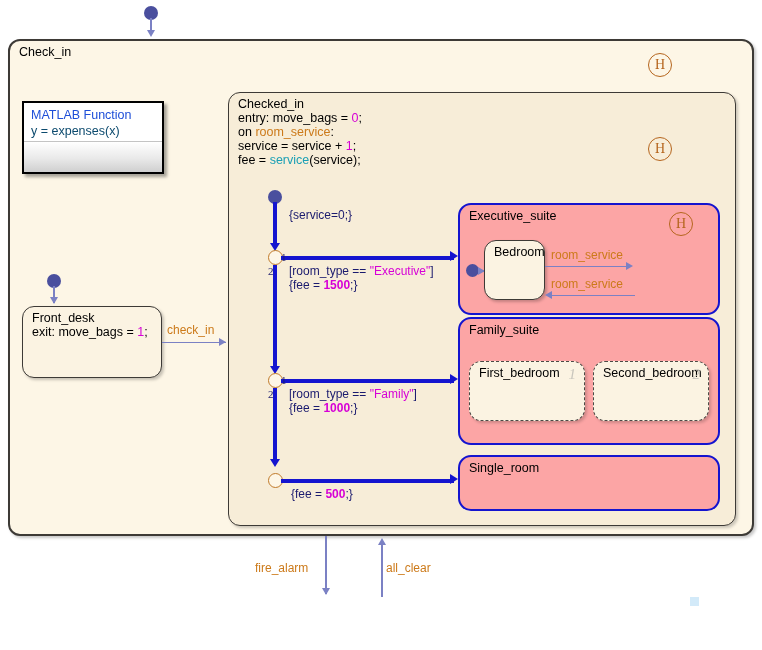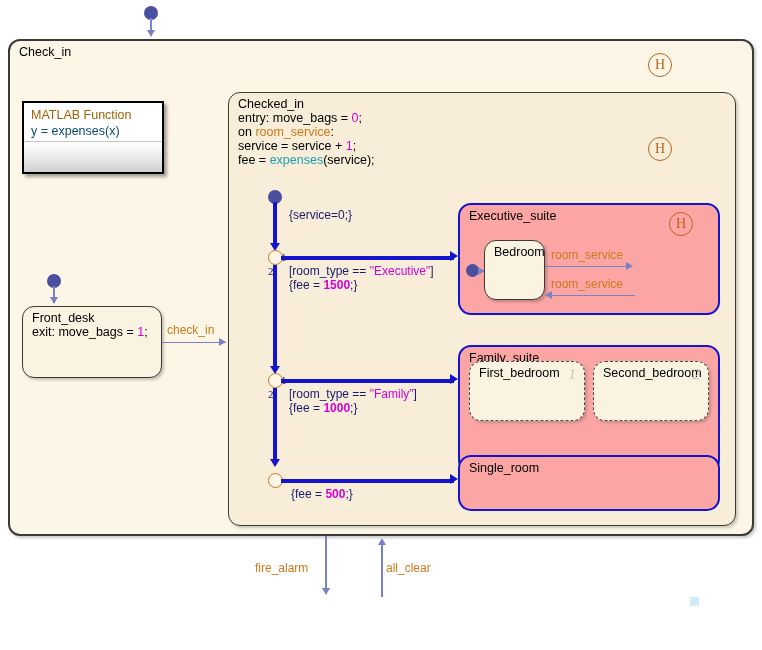--- a/index.html
+++ b/index.html
@@ -178,21 +178,21 @@
   .mlfn{
     position:absolute;
     border:2px solid #000;
     background:#ffffff;
     box-shadow:3px 3px 3px rgba(0,0,0,.35);
     box-sizing:border-box;
     overflow:hidden;
   }
   .mlfn .t1{
     position:absolute;left:7px;top:5px;
-    font-size:12.5px;color:#a16207;white-space:nowrap;
+    font-size:12.5px;color:#1d4ed8;white-space:nowrap;
   }
   .mlfn .t2{
     position:absolute;left:7px;top:21px;
     font-size:12.5px;color:#0c4a6e;white-space:nowrap;
   }
   .mlfn .grad{
     position:absolute;left:0;right:0;bottom:0;height:44%;
     background:linear-gradient(to bottom,#ffffff 0%,#e9e9e9 55%,#cfcfcf 100%);
     border-top:1px solid #c4c4c4;
   }
@@ -240,21 +240,21 @@
   <div class="tline h" style="left:162px;top:341.5px;width:64px;"></div>
   <div class="ahead right" style="left:219px;top:338px;"></div>
   <div class="tlabel ev" style="left:167px;top:323px;">check_in</div>
 
   <div class="state mid" style="left:228px;top:92px;width:508px;height:434px;">
     <div class="lbl">
       <span>Checked_in</span><br>
       <span>entry: move_bags = </span><span class="num">0</span><span>;</span><br>
       <span>on </span><span class="evt">room_service</span><span>:</span><br>
       <span>  service = service + </span><span class="num">1</span><span>;</span><br>
-      <span>  fee = </span><span class="fn">expenses</span><span>(service);</span>
+      <span>  fee = </span><span class="fn">service</span><span>(service);</span>
     </div>
   </div>
   <div class="hist" style="left:648px;top:137px;">
     <span>H</span>
   </div>
 
   <div class="dot" style="left:268px;top:190px;"></div>
   <div class="bline v" style="left:273px;top:202px;height:45px;"></div>
   <div class="bhead down" style="left:270px;top:243px;"></div>
   <div class="tlabel" style="left:289px;top:208px;">{service=0;}</div>
@@ -309,21 +309,21 @@
 
 
   <div class="tline h" style="left:545px;top:265.5px;width:84px;"></div>
   <div class="ahead right" style="left:626px;top:262px;"></div>
   <div class="tlabel ev" style="left:551px;top:248px;">room_service</div>
 
   <div class="tline h" style="left:551px;top:294.5px;width:84px;"></div>
   <div class="ahead left" style="left:545px;top:291px;"></div>
   <div class="tlabel ev" style="left:551px;top:277px;">room_service</div>
 
-  <div class="state blue" style="left:458px;top:317px;width:262px;height:128px;margin-top:28px;">
+  <div class="state blue" style="left:458px;top:317px;width:262px;height:128px;">
     <div class="lbl">Family_suite</div>
   </div>
   <div class="state par" style="left:469px;top:361px;width:116px;height:60px;">
     <div class="lbl">First_bedroom</div>
     <div class="order">1</div>
   </div>
   <div class="state par" style="left:593px;top:361px;width:116px;height:60px;">
     <div class="lbl">Second_bedroom</div>
     <div class="order">2</div>
   </div>

